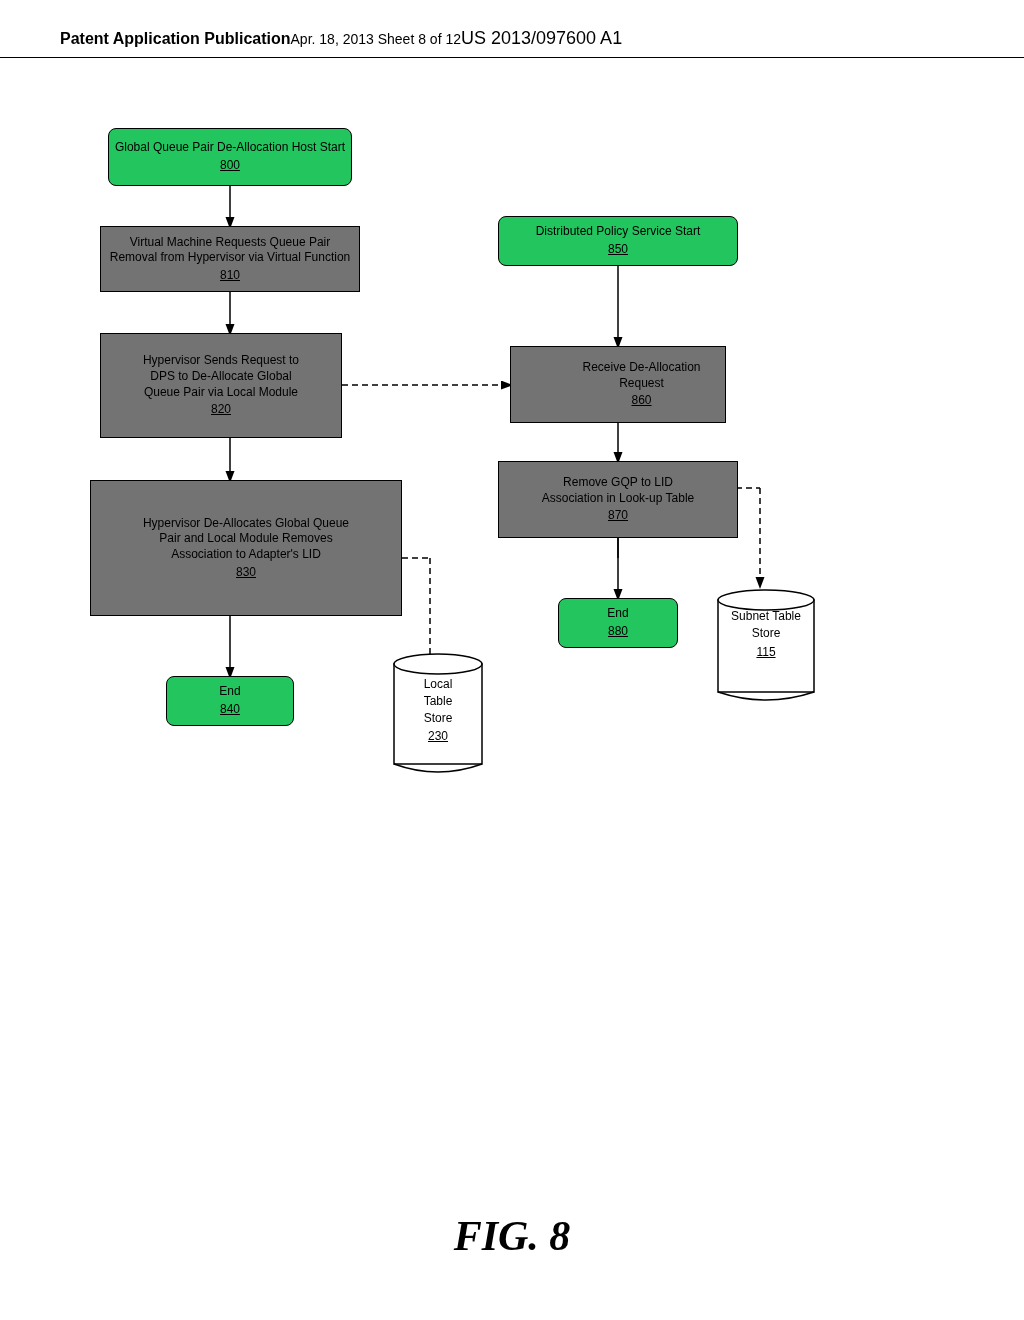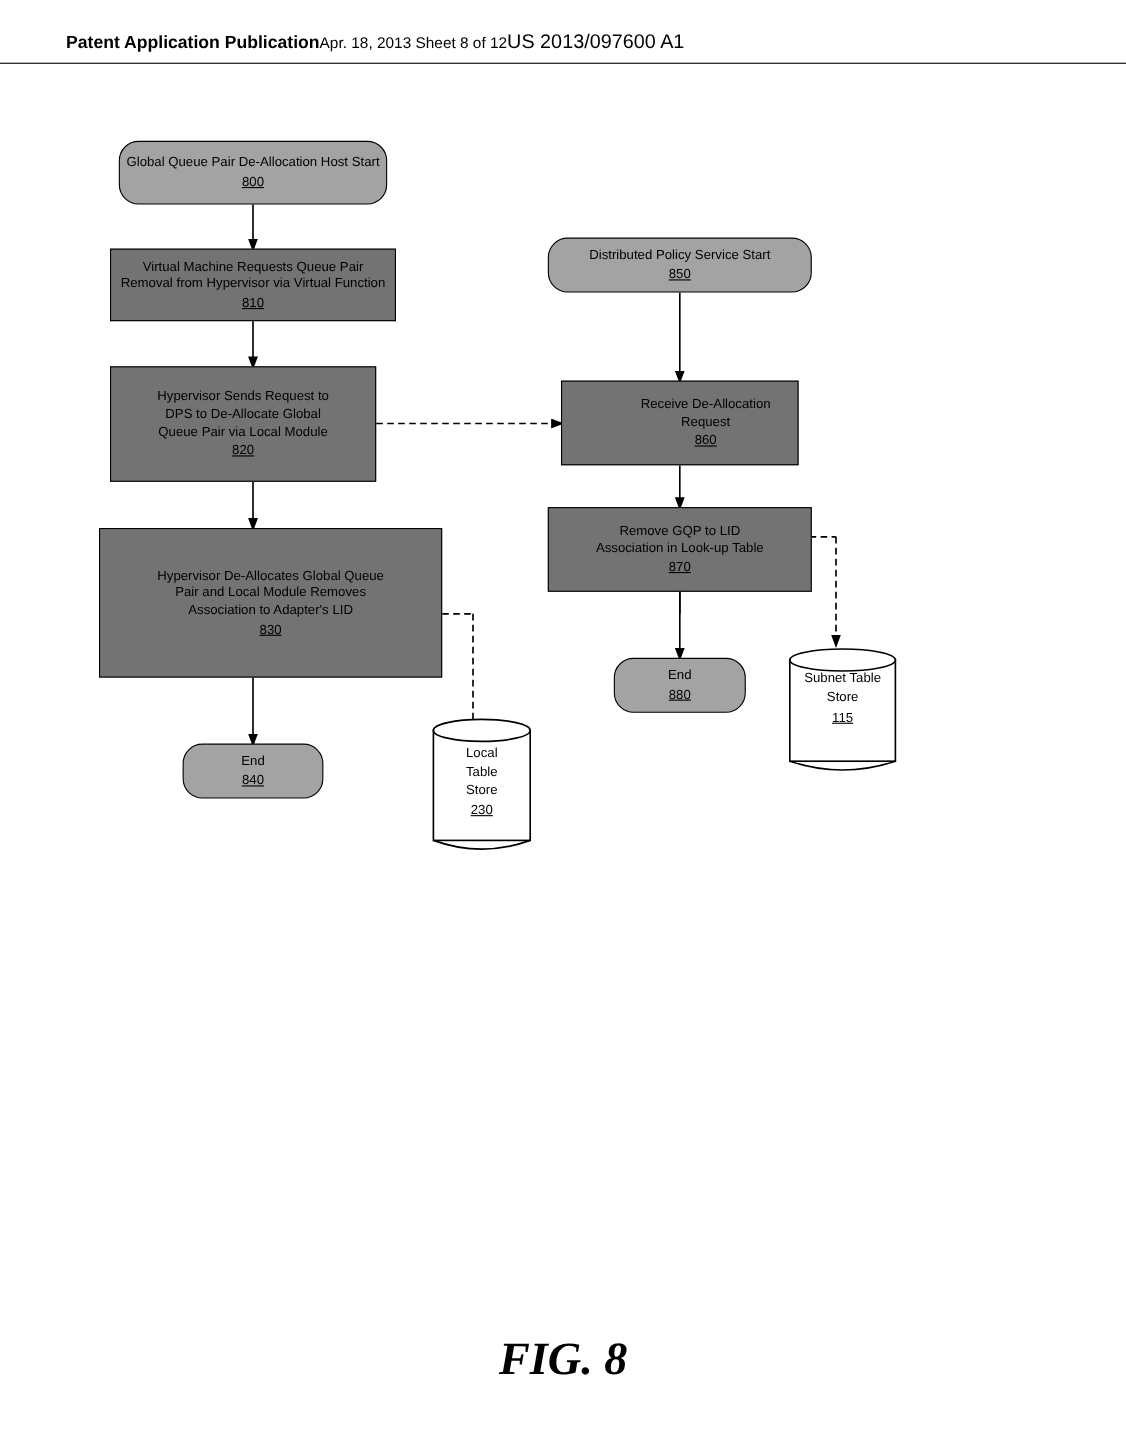--- a/index.html
+++ b/index.html
@@ -53,22 +53,22 @@
       display: flex;
       align-items: center;
       justify-content: center;
       text-align: center;
       font-size: 12px;
       line-height: 1.3;
     }
 
     .node-rounded {
       border: 1.5px solid #000;
-      border-radius: 18px;
-      background: #a3a3a3;
+      border-radius: 8px;
+      background: #22c55e;
     }
 
     .node-rect {
       border: 1.5px solid #000;
       background: #737373;
     }
 
     .node-label {
       text-decoration: underline;
       display: block;

